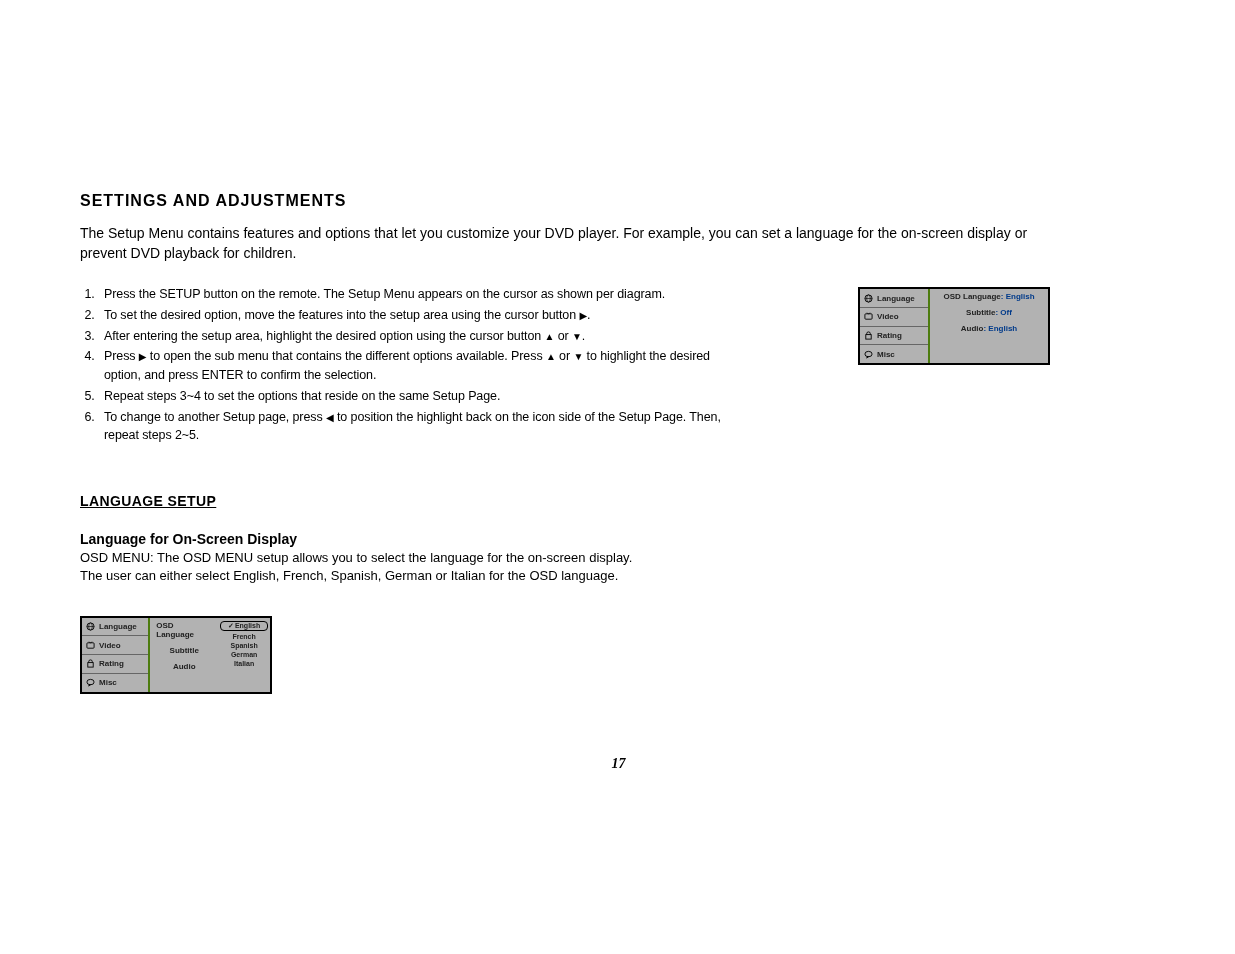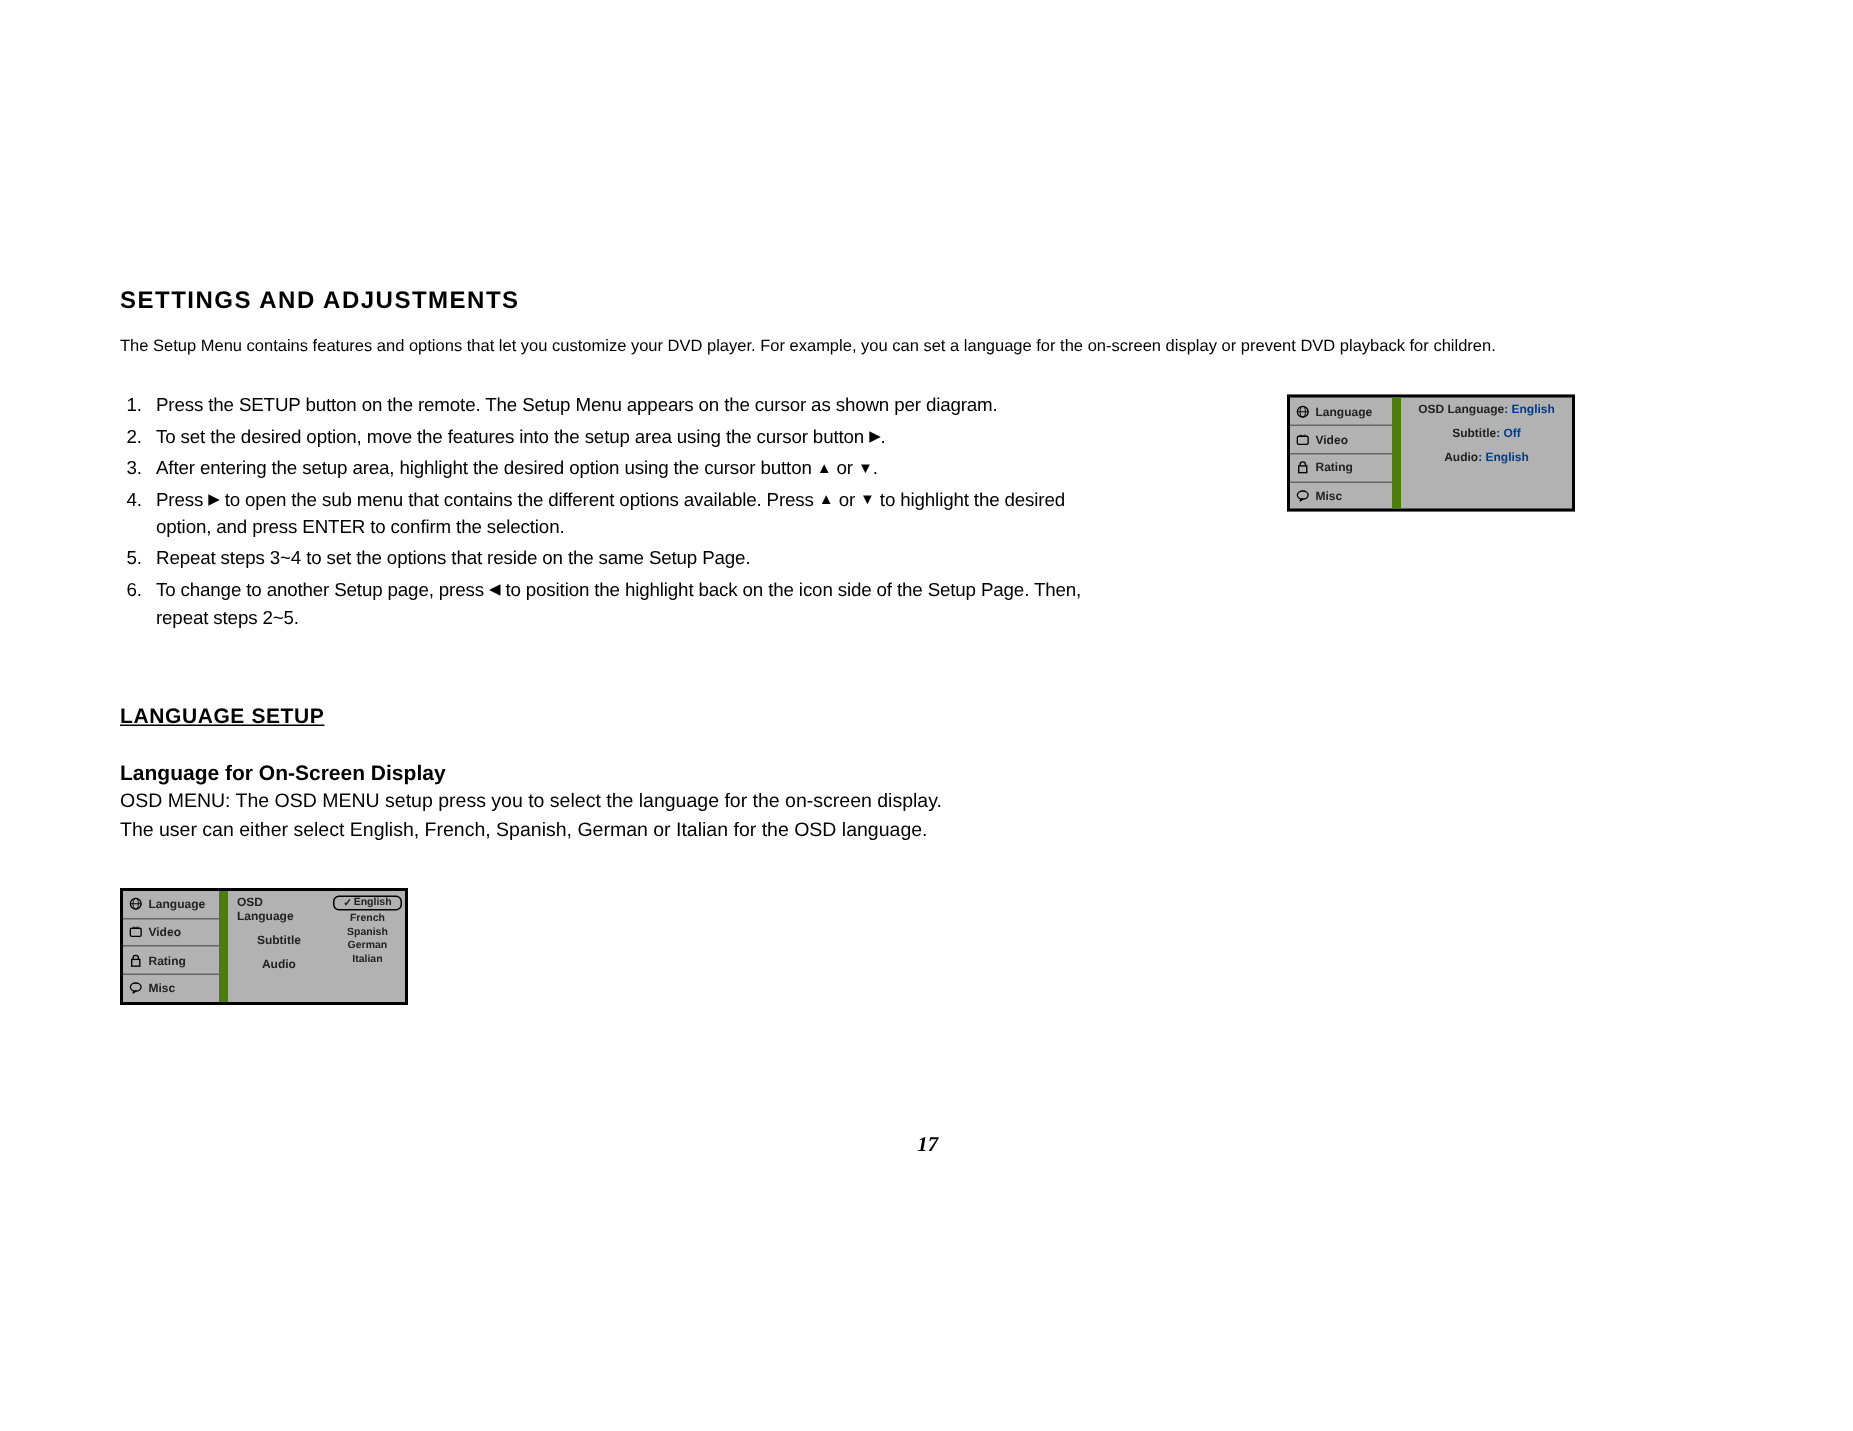--- a/index.html
+++ b/index.html
@@ -16,21 +16,21 @@
     padding: 192px 185px 0 80px;
     color: #000;
   }
   h1 {
     font-size: 16px;
     letter-spacing: 1px;
     margin: 0 0 14px 0;
     font-weight: bold;
   }
   .intro {
-    font-size: 11px;
+    font-size: 14px;
     line-height: 1.4;
     margin-bottom: 22px;
   }
   .subhead {
     font-size: 14px;
     font-weight: bold;
     margin: 0 0 6px 0;
   }
   .ol-wrap {
     float: left;
@@ -86,21 +86,21 @@
     margin-top: 2px;
     margin-left: 8px;
   }
   .box-left2 {
     width: 192px;
     height: 78px;
     margin-top: 30px;
   }
   .side-col {
     width: 68px;
-    border-right: 6px solid #4d7c0f;
+    border-right: 2px solid #4d7c0f;
     display: flex;
     flex-direction: column;
   }
   .side-row {
     display: flex;
     align-items: center;
     height: 18px;
     padding: 0 4px;
     border-bottom: 1px solid #666;
     gap: 4px;
@@ -238,21 +238,21 @@
         </li>
       </ol>
     </div>
   </div>
 
 
   <div class="lang-setup-head">LANGUAGE SETUP</div>
 
   <div class="osd-sec">
     <div class="subhead">Language for On-Screen Display</div>
-    <div class="txt">OSD MENU: The OSD MENU setup press you to select the language for the on-screen display.</div>
+    <div class="txt">OSD MENU: The OSD MENU setup allows you to select the language for the on-screen display.</div>
     <div class="txt">The user can either select English, French, Spanish, German or Italian for the OSD language.</div>
   </div>
 
   <div class="setup-box box-left2">
     <div class="side-col">
       <div class="side-row">
         <span class="ico">
           <svg viewBox="0 0 10 10">
               <circle cx="5" cy="5" r="4" fill="none" stroke="#000" stroke-width="1"></circle>
               <line x1="1" y1="5" x2="9" y2="5" stroke="#000" stroke-width="0.7"></line>

